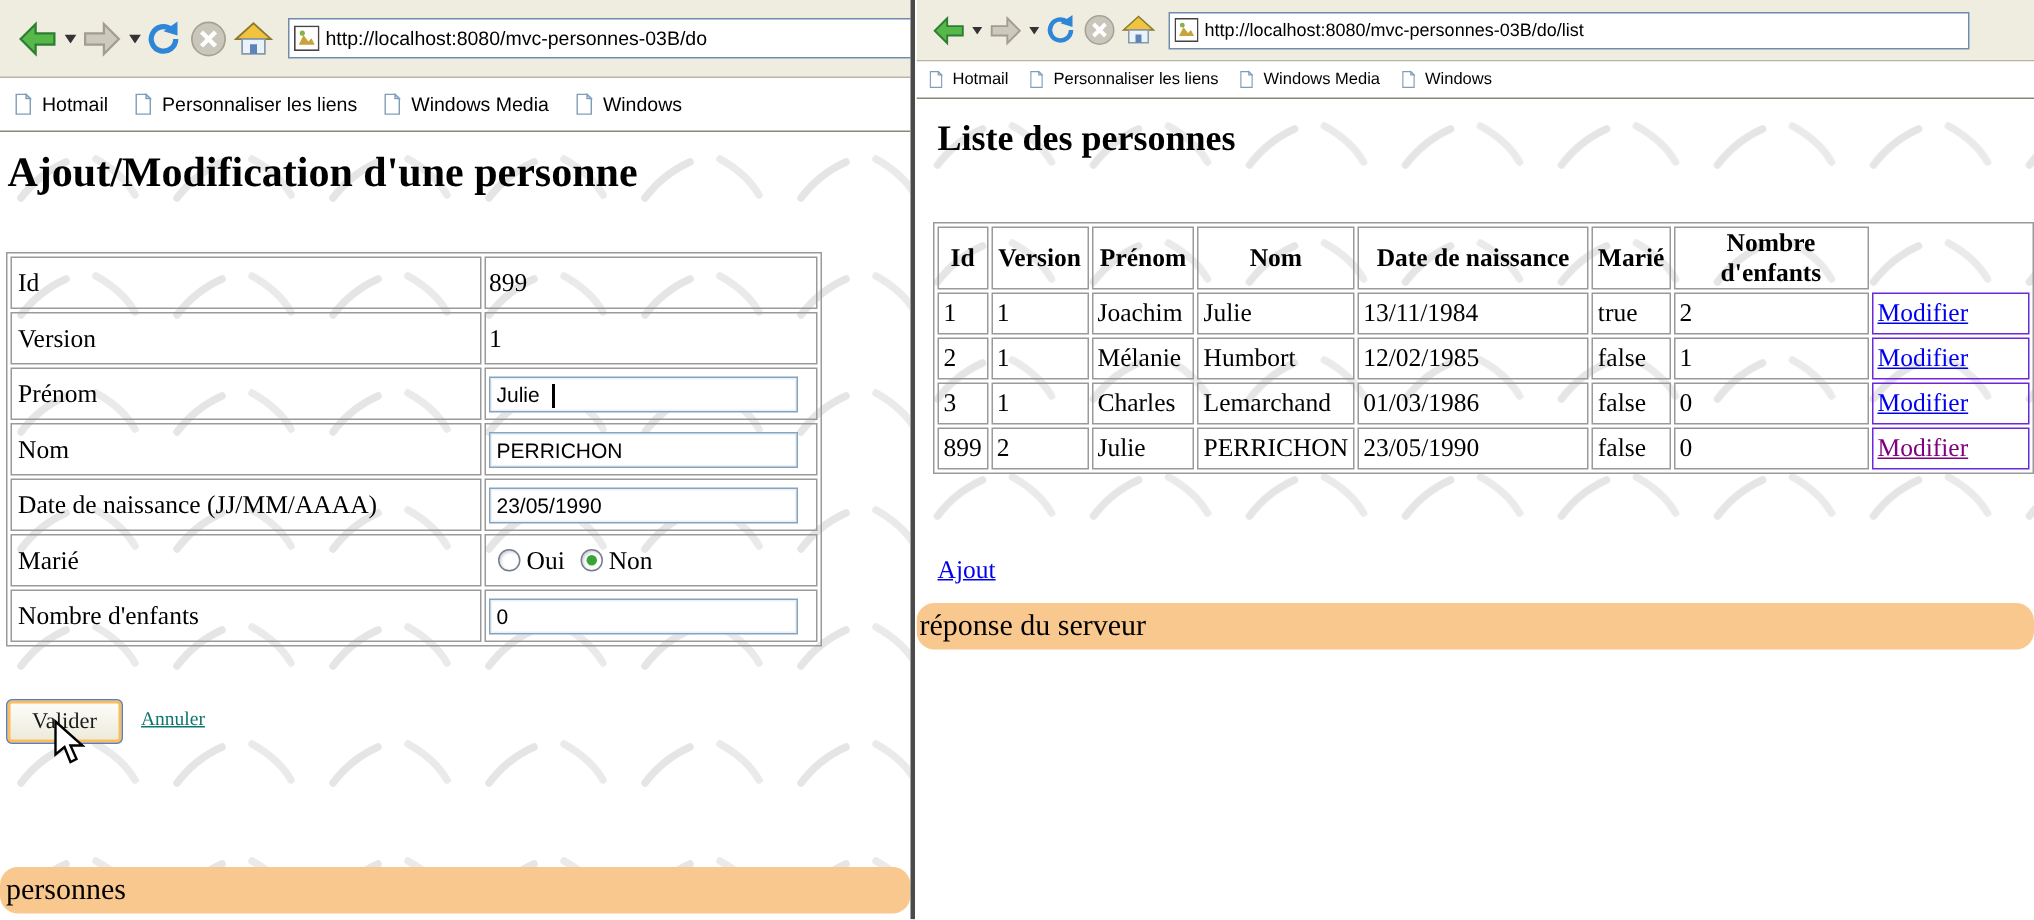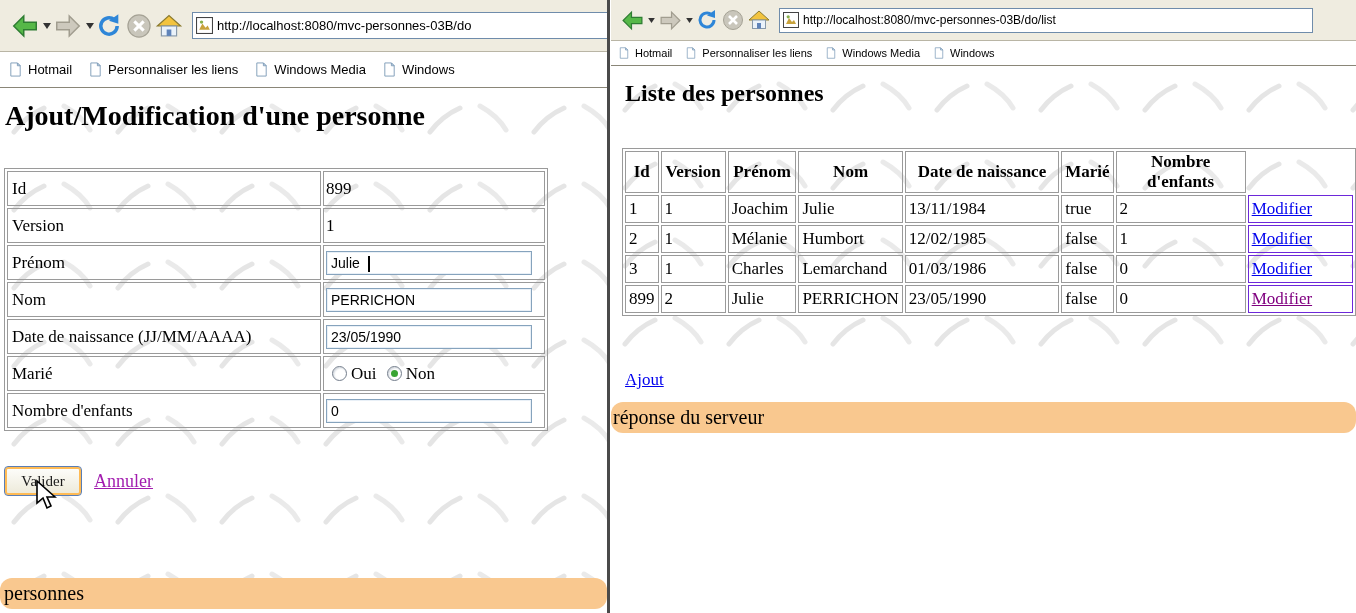--- a/index.html
+++ b/index.html
@@ -58,21 +58,21 @@
   .radio{display:inline-block;width:13px;height:13px;border-radius:50%;background:#fff;
          border:1px solid #747e8c;box-shadow:inset 1px 1px 2px #cdd3da;vertical-align:-2px;
          margin:0 4px 0 6px;position:relative;cursor:pointer;}
   .radio.checked::after{content:"";position:absolute;left:3px;top:3px;width:7px;height:7px;
          border-radius:50%;background:#39a433;}
 
   .xp-button{position:absolute;left:4px;top:466px;width:78px;height:30px;border-radius:4px;
          border:1px solid #5a7eb5;box-shadow:inset 0 0 0 2px #ffbb55;
          background:linear-gradient(#fefefc,#ece9d8);font-family:Liberation Serif, serif;
          font-size:15px;color:#1a1a1a;cursor:pointer;}
-  .plink{position:absolute;left:94px;top:471px;font-size:18px;color:#a21caf;
+  .plink{position:absolute;left:94px;top:471px;font-size:13px;color:#0f766e;
          text-decoration:underline;cursor:pointer;}
   .cursor{position:absolute;left:33px;top:479px;pointer-events:none;}
 
   .annotation-bar{position:absolute;left:0;height:31px;background:#F9C88F;font-size:20px;
          line-height:31px;padding-left:4px;box-sizing:border-box;border-radius:12px;}
   .left .annotation-bar{top:578px;width:607px;}
   .right .annotation-bar{top:402px;width:745px;padding-left:2px;}
 
   
   .list-table{position:absolute;left:11px;top:148px;}

